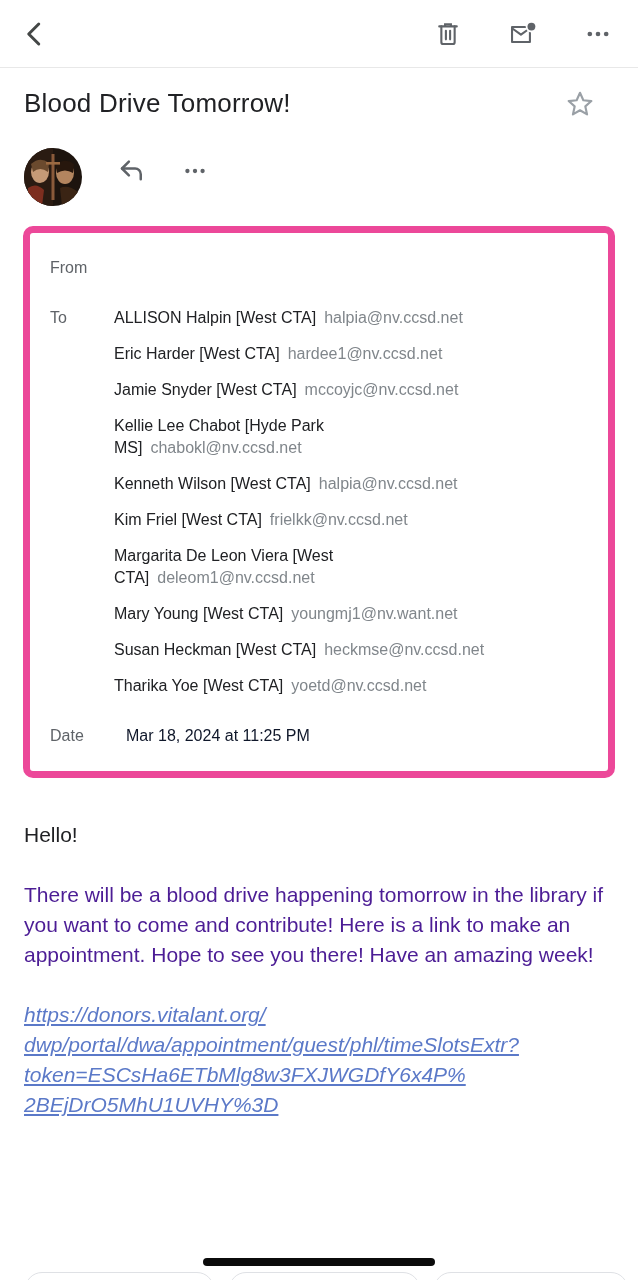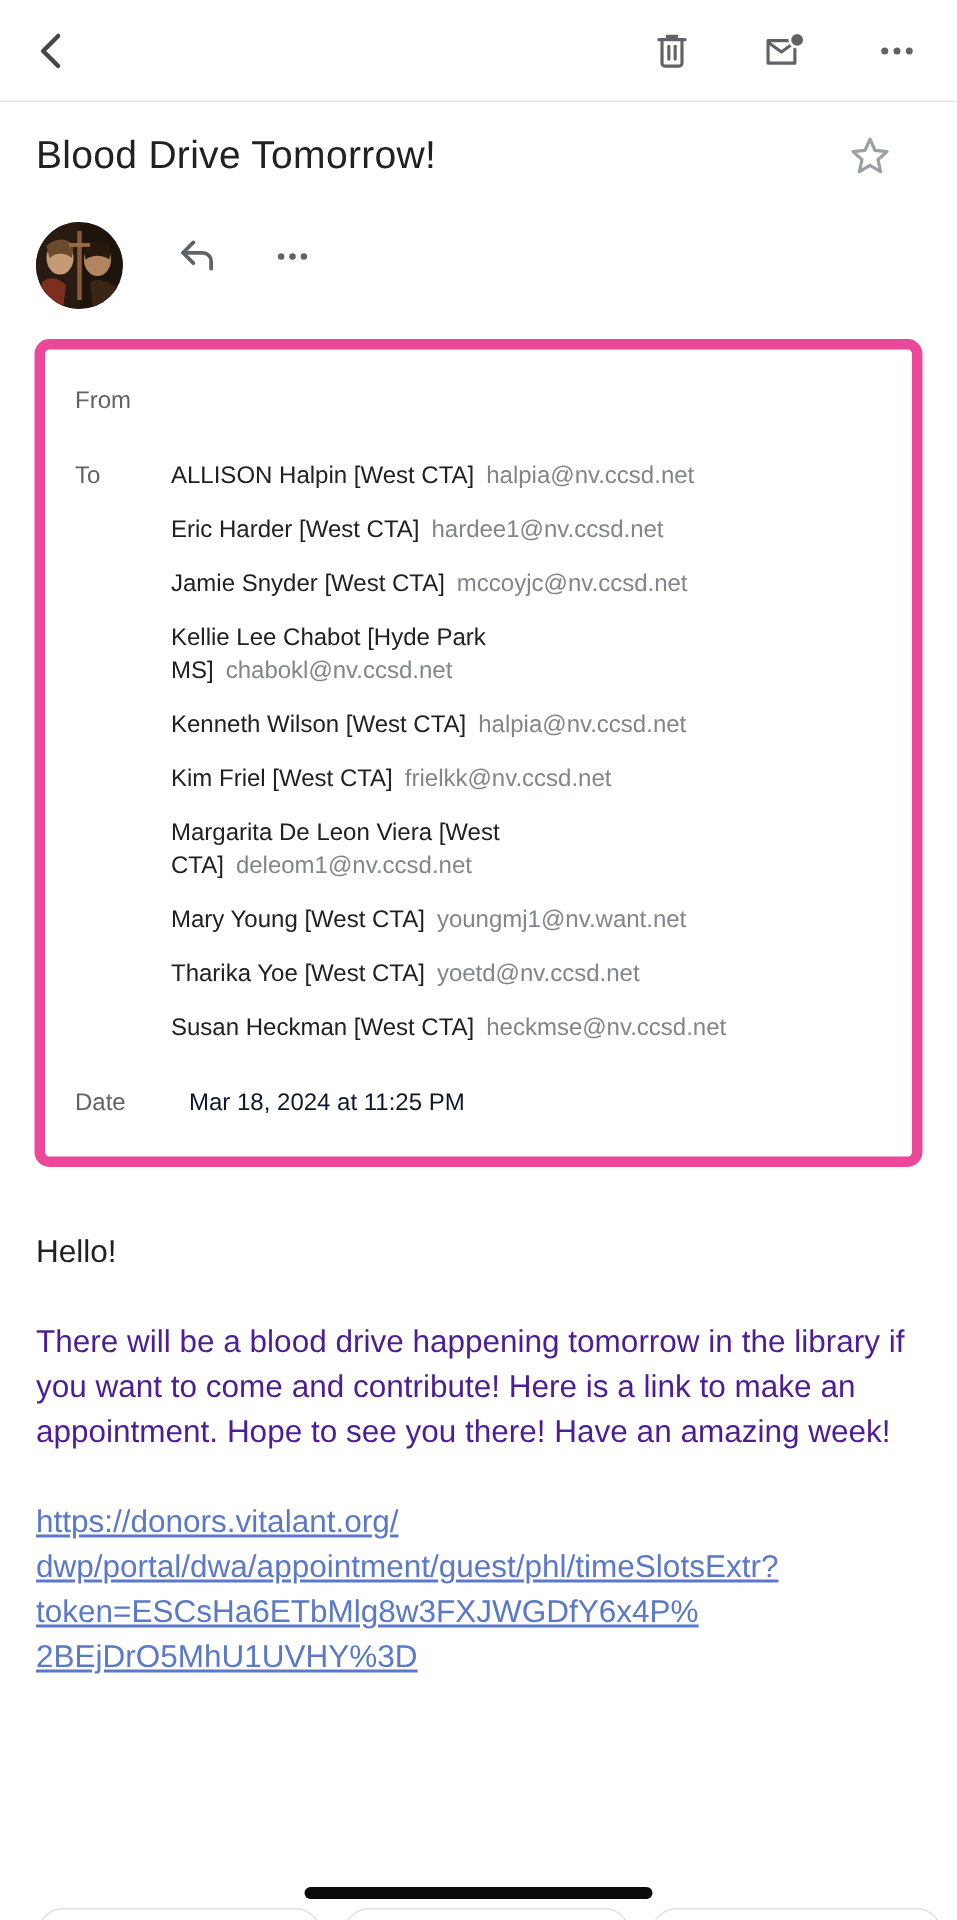--- a/index.html
+++ b/index.html
@@ -114,21 +114,21 @@
   .mail-link {
     display: block;
     margin-top: 30px;
     font-size: 21px;
     line-height: 30px;
     color: #5b79c8;
     text-decoration: underline;
     text-decoration-color: #5b79c8;
     cursor: pointer;
   }
-  .mail-link span { display: block; }
+  .mail-link span { display: block; font-style: italic; }
 
   
   .home-indicator {
     position: absolute;
     left: 50%; transform: translateX(-50%);
     top: 1258px;
     width: 232px; height: 8px;
     background: #0b0b0b;
     border-radius: 5px;
     cursor: grab;
@@ -246,22 +246,22 @@
       <div class="detail-label">To</div>
       <div class="detail-value">
           <div class="recipient-row"><span class="recipient-name">ALLISON Halpin [West CTA]</span><span class="recipient-email">halpia@nv.ccsd.net</span></div>
           <div class="recipient-row"><span class="recipient-name">Eric Harder [West CTA]</span><span class="recipient-email">hardee1@nv.ccsd.net</span></div>
           <div class="recipient-row"><span class="recipient-name">Jamie Snyder [West CTA]</span><span class="recipient-email">mccoyjc@nv.ccsd.net</span></div>
           <div class="recipient-row"><span class="recipient-name">Kellie Lee Chabot [Hyde Park MS]</span><span class="recipient-email">chabokl@nv.ccsd.net</span></div>
           <div class="recipient-row"><span class="recipient-name">Kenneth Wilson [West CTA]</span><span class="recipient-email">halpia@nv.ccsd.net</span></div>
           <div class="recipient-row"><span class="recipient-name">Kim Friel [West CTA]</span><span class="recipient-email">frielkk@nv.ccsd.net</span></div>
           <div class="recipient-row"><span class="recipient-name">Margarita De Leon Viera [West CTA]</span><span class="recipient-email">deleom1@nv.ccsd.net</span></div>
           <div class="recipient-row"><span class="recipient-name">Mary Young [West CTA]</span><span class="recipient-email">youngmj1@nv.want.net</span></div>
+          <div class="recipient-row"><span class="recipient-name">Susan Heckman [West CTA]</span><span class="recipient-email">heckmse@nv.ccsd.net</span></div>
           <div class="recipient-row"><span class="recipient-name">Tharika Yoe [West CTA]</span><span class="recipient-email">yoetd@nv.ccsd.net</span></div>
-          <div class="recipient-row"><span class="recipient-name">Susan Heckman [West CTA]</span><span class="recipient-email">heckmse@nv.ccsd.net</span></div>
         </div>
     </div>
     <div class="detail-section">
       <div class="detail-label">Date</div>
       <div class="detail-value date-value">Mar 18, 2024 at 11:25 PM</div>
     </div>
   </div>
 
   <div class="mail-body">
     <div class="greeting">Hello!</div>

